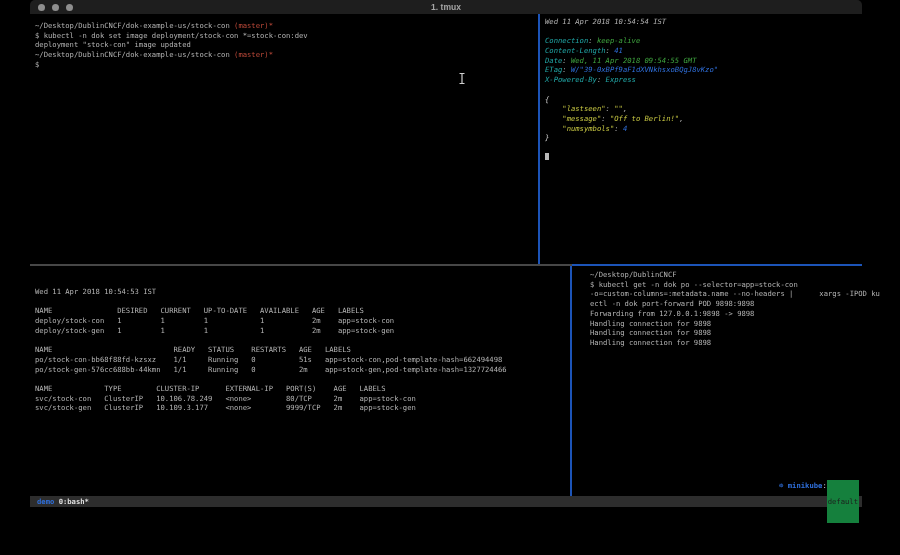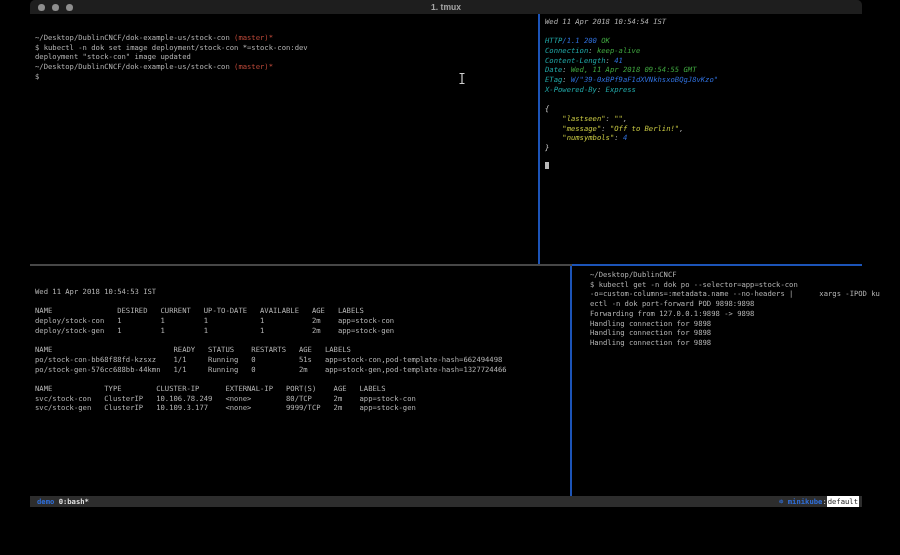--- a/index.html
+++ b/index.html
@@ -16,21 +16,21 @@
   .light { width:7px; height:7px; border-radius:50%; background:#8f8f8f; }
   .title {
     text-align:center; line-height:14px; font-family:"Liberation Sans", sans-serif;
     font-size:8.5px; color:#a6a6a6; font-weight:bold;
   }
   .term { position:absolute; left:0; top:14px; width:100%; height:482px; background:#000; }
   .pane {
     position:absolute; overflow:hidden; color:#b4b4b4;
     font:7.2px/9.7px "DejaVu Sans Mono", monospace;
   }
-  .pane-tl { left:0; top:16px; width:508px; height:250px; padding:3px 0 0 5px; }
+  .pane-tl { left:0; top:4px; width:508px; height:250px; padding:3px 0 0 5px; }
   .divider-v-top { position:absolute; left:508px; top:0; width:2px; height:250px; background:#1c54b8; }
   .pane-tr { left:510px; top:0; width:322px; height:250px; padding:3px 0 0 5px;font-style:italic; }
   .divider-h-gray { position:absolute; left:0; top:250px; width:542px; height:2px; background:#474747; }
   .divider-h-blue { position:absolute; left:542px; top:250px; width:290px; height:2px; background:#1c54b8; }
   .pane-bl { left:0; top:252px; width:540px; height:230px; padding:21px 0 0 5px; }
   .divider-v-bot { position:absolute; left:540px; top:252px; width:2px; height:230px; background:#1c54b8; }
   .pane-br { left:542px; top:252px; width:290px; height:230px; padding:4px 0 0 18px; }
   .line { white-space:pre; height:9.7px; }
   pre.block { margin:0; font:inherit; white-space:pre; color:inherit; }
   .c-teal   { color:#21a8a8; }
@@ -44,21 +44,21 @@
     position:absolute; left:0; top:496px; width:100%; height:11px; background:#2d2d2d;
     box-sizing:border-box; padding:0 3px 0 7px;
     display:flex; justify-content:space-between; align-items:center;
     font-family:"DejaVu Sans Mono","DejaVu Sans", monospace; font-size:7.2px; line-height:11px; color:#d6d6d6;
   }
   .sb-left, .sb-right { display:flex; align-items:flex-start; white-space:pre; }
   .sb-session { color:#2f6fdb; font-weight:bold; }
   .sb-window { color:#e0e0e0; font-weight:bold; }
   .sb-kube { color:#2f6fdb; font-weight:bold; }
   .sb-sep { color:#d6d6d6; }
-  .sb-ns { background:#ffffff; color:#1d1d1d; padding:0 1px; }
+  .sb-ns { background:#15803d; color:#1d1d1d; padding:16px 1px; }
   .mouse-cursor { position:absolute; left:458px; top:72px; }
 </style>
 </head>
 <body>
 
 <div class="window">
 
   <div class="titlebar">
     <div class="lights">
       <span class="light"></span>
@@ -76,21 +76,20 @@
       <div class="line">deployment "stock-con" image updated</div>
       <div class="line"><span>~/Desktop/DublinCNCF/dok-example-us/stock-con </span><span class="c-red">(master)</span><span class="c-red">*</span></div>
       <div class="line">$</div>
     </section>
 
     <div class="divider-v-top"></div>
 
     <section class="pane pane-tr">
       <div class="line">Wed 11 Apr 2018 10:54:54 IST</div>
       <div class="line"></div>
-      <div class="line"><span class="c-teal">HTTP</span><span class="c-blue">/1.1 200</span><span class="c-green"> OK</span></div>
       <div class="line"><span class="c-teal">Connection</span><span>: </span><span class="c-green">keep-alive</span></div>
       <div class="line"><span class="c-teal">Content-Length</span><span>: </span><span class="c-blue">41</span></div>
       <div class="line"><span class="c-teal">Date</span><span>: </span><span class="c-green">Wed, 11 Apr 2018 09:54:55 GMT</span></div>
       <div class="line"><span class="c-teal">ETag</span><span>: </span><span class="c-blue">W/"39-0xBPf9aF1dXVNkhsxoBQgJ8vKzo"</span></div>
       <div class="line"><span class="c-teal">X-Powered-By</span><span>: </span><span class="c-teal">Express</span></div>
       <div class="line"></div>
       <div class="line c-bright">{</div>
       <div class="line"><span>    </span><span class="c-yellow">"lastseen"</span><span>: </span><span class="c-yellow">""</span><span>,</span></div>
       <div class="line"><span>    </span><span class="c-yellow">"message"</span><span>: </span><span class="c-yellow">"Off to Berlin!"</span><span>,</span></div>
       <div class="line"><span>    </span><span class="c-yellow">"numsymbols"</span><span>: </span><span class="c-blue">4</span></div>

